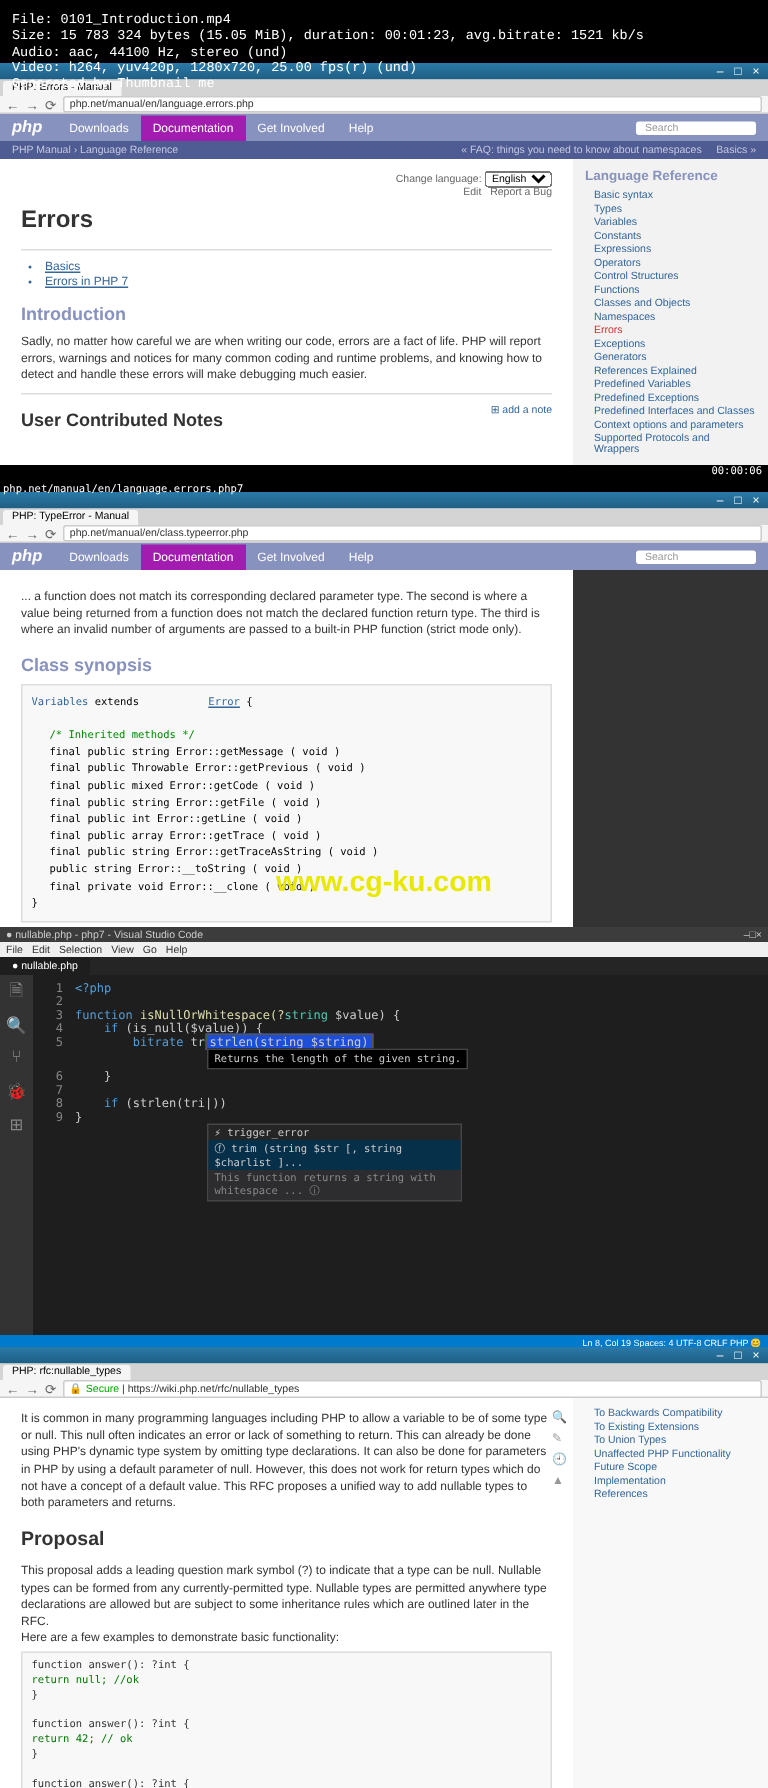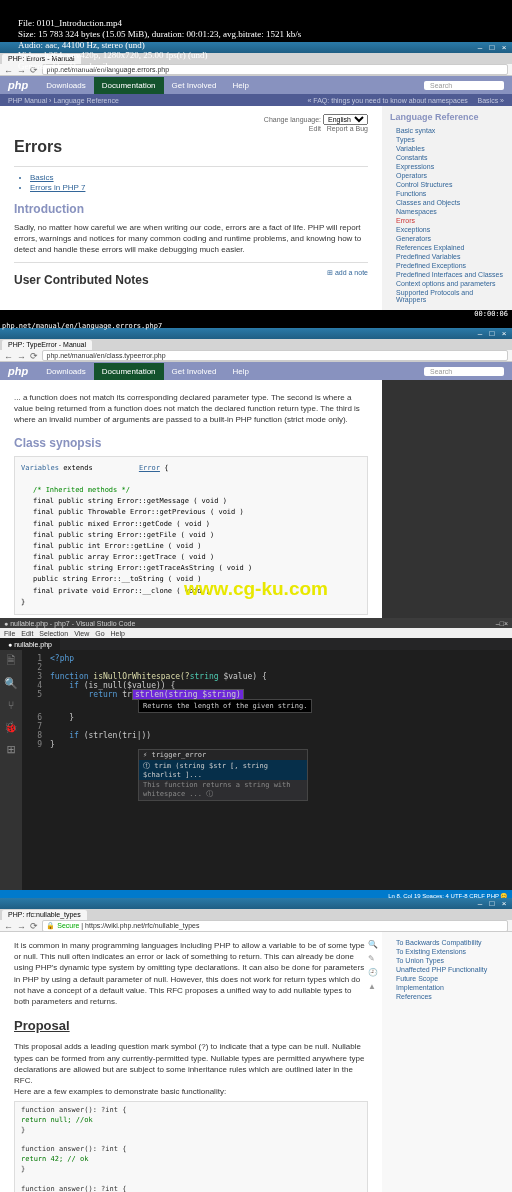--- a/index.html
+++ b/index.html
@@ -1,37 +1,37 @@
 <!DOCTYPE html>
 <html><head>
 <meta charset="utf-8">
 <style>
 * { margin: 0; padding: 0; box-sizing: border-box; }
 body { font-family: Arial, sans-serif; font-size: 10px; background: #000; width: 512px; }
 
 
-.thumb-info { position: absolute; top: 0; left: 0; color: #fff; font-size: 9px; line-height: 1.2; z-index: 100; font-family: Liberation Serif, serif; padding: 18px; }
+.thumb-info { position: absolute; top: 0; left: 0; color: #fff; font-size: 9px; line-height: 1.2; z-index: 100; font-family: Liberation Mono, monospace; padding: 8px; }
 .thumb-info div { white-space: nowrap; }
 
 
 .browser { position: relative; background: #fff; }
 .titlebar { background: linear-gradient(#2a7aa8, #1f5e84); height: 11px; display: flex; justify-content: flex-end; align-items: center; padding: 0 2px; }
 .titlebar .winbtn { width: 12px; height: 9px; display: flex; align-items: center; justify-content: center; color: #fff; font-size: 8px; }
 .tabbar { background: #d4d4d4; height: 11px; display: flex; align-items: center; padding: 0 2px; }
 .tab { background: #f5f5f5; height: 10px; font-size: 7px; padding: 0 6px; display: flex; align-items: center; border-radius: 2px 2px 0 0; margin-right: 2px; }
 .addrbar { background: #f5f5f5; height: 12px; display: flex; align-items: center; padding: 0 4px; gap: 4px; border-bottom: 1px solid #ccc; }
 .addrbar .navbtn { color: #666; font-size: 9px; }
 .addrbar .url { flex: 1; font-size: 7px; color: #333; background: #fff; padding: 1px 4px; border: 1px solid #ccc; border-radius: 2px; }
 
 
 .php-header { background: #8892BF; display: flex; align-items: center; height: 18px; padding: 0 8px; }
 .php-logo { font-weight: bold; color: #fff; font-size: 11px; font-style: italic; margin-right: 10px; }
 .php-nav { display: flex; gap: 0; }
 .php-nav-item { color: #fff; font-size: 8px; padding: 4px 8px; }
-.php-nav-item.active { background: #14532d; }
+.php-nav-item.active { background: #a21caf; }
 .php-search { margin-left: auto; background: #fff; font-size: 7px; padding: 1px 6px; width: 80px; border-radius: 2px; color: #999; }
 
 .php-subnav { background: #4F5B93; display: flex; align-items: center; height: 12px; padding: 0 8px; color: #C4C9DF; font-size: 7px; }
 .php-subnav .right { margin-left: auto; }
 .php-subnav a { color: #C4C9DF; }
 
 
 .php-body { display: flex; background: #fff; }
 .php-main { flex: 1; padding: 8px 14px; }
 .php-main .controls { text-align: right; font-size: 7px; color: #666; margin-bottom: 6px; }
@@ -80,21 +80,21 @@
 .vscode .tooltip { background: #000000; border: 1px solid #454545; padding: 2px 4px; font-size: 7px; color: #ccc; margin-left: 116px; display: inline-block; }
 .vscode .suggest { background: #252526; border: 1px solid #454545; margin-left: 116px; font-size: 7px; width: 170px; }
 .vscode .suggest .row { padding: 1px 4px; color: #ccc; }
 .vscode .suggest .row.sel { background: #062f4a; }
 .vscode .statusbar { background: #007acc; height: 10px; font-size: 6px; color: #fff; display: flex; align-items: center; padding: 0 4px; }
 .vscode .statusbar .right { margin-left: auto; display: flex; gap: 6px; }
 
 
 .wiki .wbody { display: flex; background: #fff; min-height: 250px; }
 .wiki .wmain { flex: 1; padding: 8px 14px; font-size: 8px; color: #333; line-height: 1.4; }
-.wiki .wmain h2 { font-size: 13px; margin: 10px 0 6px; color: #333; text-decoration: underline; }
+.wiki .wmain h2 { font-size: 13px; margin: 10px 0 6px; color: #333; }
 .wiki .wmain .codebox2 { background: #f8f8f8; border: 1px solid #ddd; padding: 4px 6px; font-family: monospace; font-size: 7px; margin: 4px 0; }
 .wiki .wsidebar { width: 130px; background: #f8f8f8; padding: 6px 8px; font-size: 7px; position: relative; }
 .wiki .wsidebar li { color: #369; padding: 1px 0; padding-left: 6px; list-style: none; }
 .wiki .sideicons { position: absolute; left: -14px; top: 8px; display: flex; flex-direction: column; gap: 4px; }
 .wiki .sideicons .si { width: 10px; height: 10px; color: #999; font-size: 8px; }
 
 .timestamp { position: absolute; color: #fff; font-size: 7px; font-family: monospace; z-index: 60; }
 .ts1 { right: 4px; }
 
 
@@ -289,21 +289,21 @@
       <div class="line">
             <span class="lineno">3</span>
             <span class="code"><span class="c-kw">function</span><span class="c-fn"> isNullOrWhitespace(?</span><span class="c-type">string</span><span> $value) {</span></span>
           </div>
       <div class="line">
             <span class="lineno">4</span>
             <span class="code"><span class="c-kw">    if</span><span> (is_null($value)) {</span></span>
           </div>
       <div class="line">
             <span class="lineno">5</span>
-            <span class="code"><span class="c-kw">        return</span><span> tr</span><span style="background:#6d28d9;border:1px solid #555;padding:0 2px">strlen(string $string)</span></span>
+            <span class="code"><span class="c-kw">        bitrate</span><span> tr</span><span style="background:#1d4ed8;border:1px solid #555;padding:0 2px">strlen(string $string)</span></span>
           </div>
       <div class="tooltip">Returns the length of the given string.</div>
       <div class="line">
             <span class="lineno">6</span>
             <span class="code">    }</span>
           </div>
       <div class="line">
             <span class="lineno">7</span>
             <span class="code"></span>
           </div>

